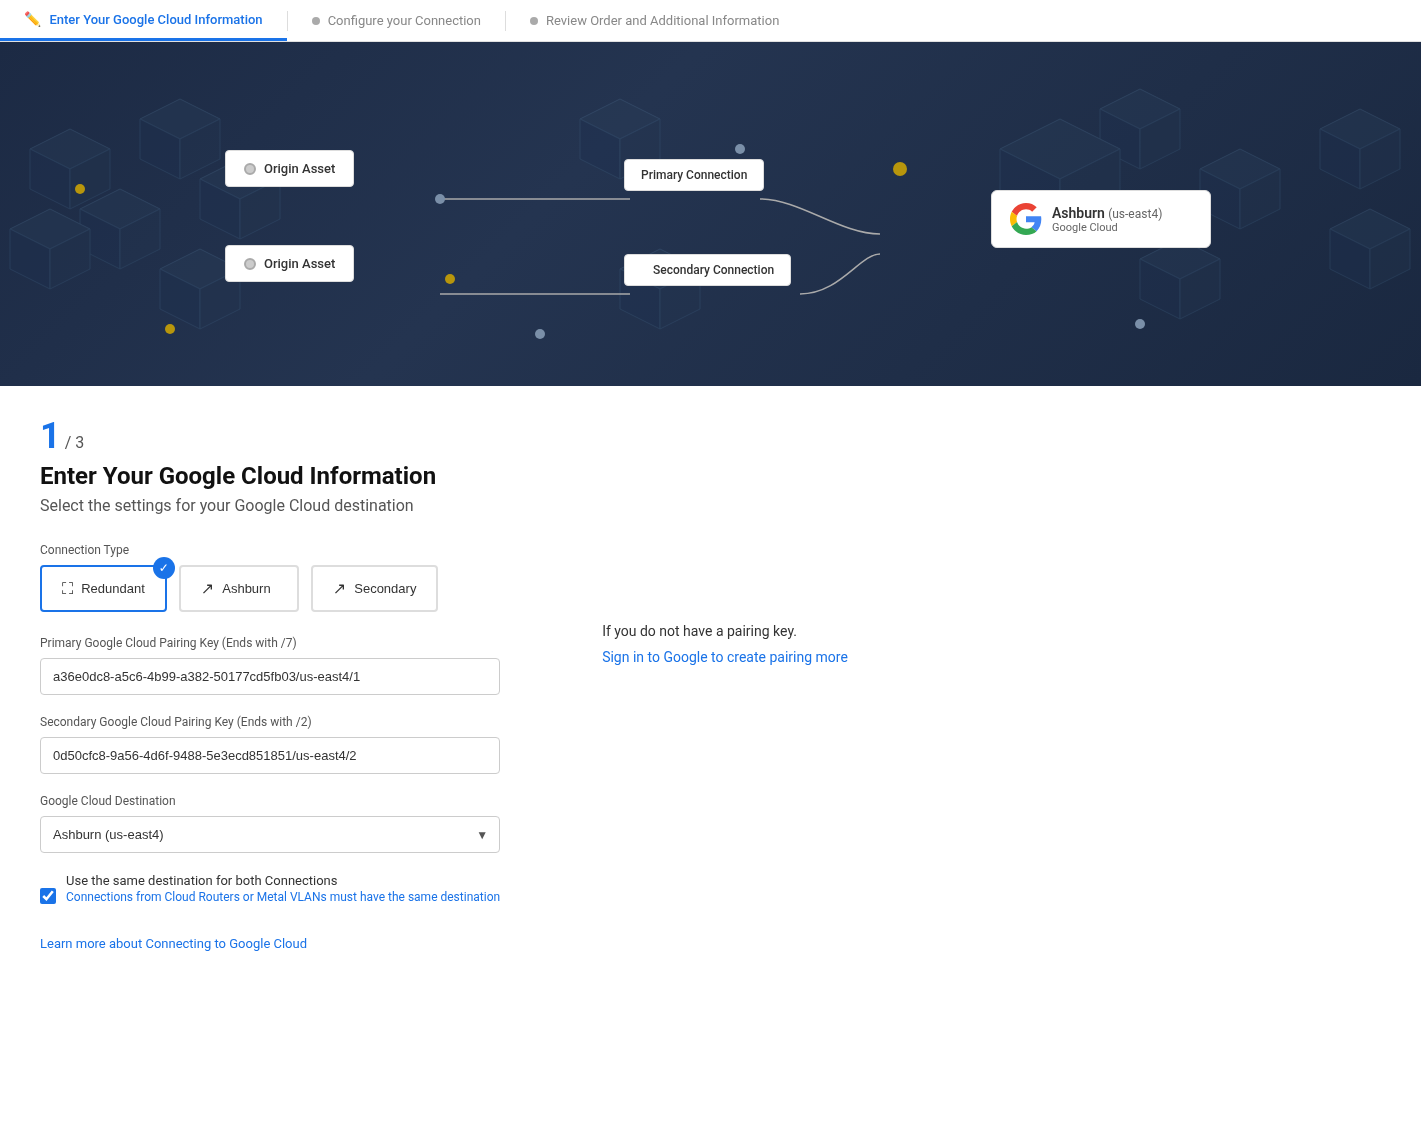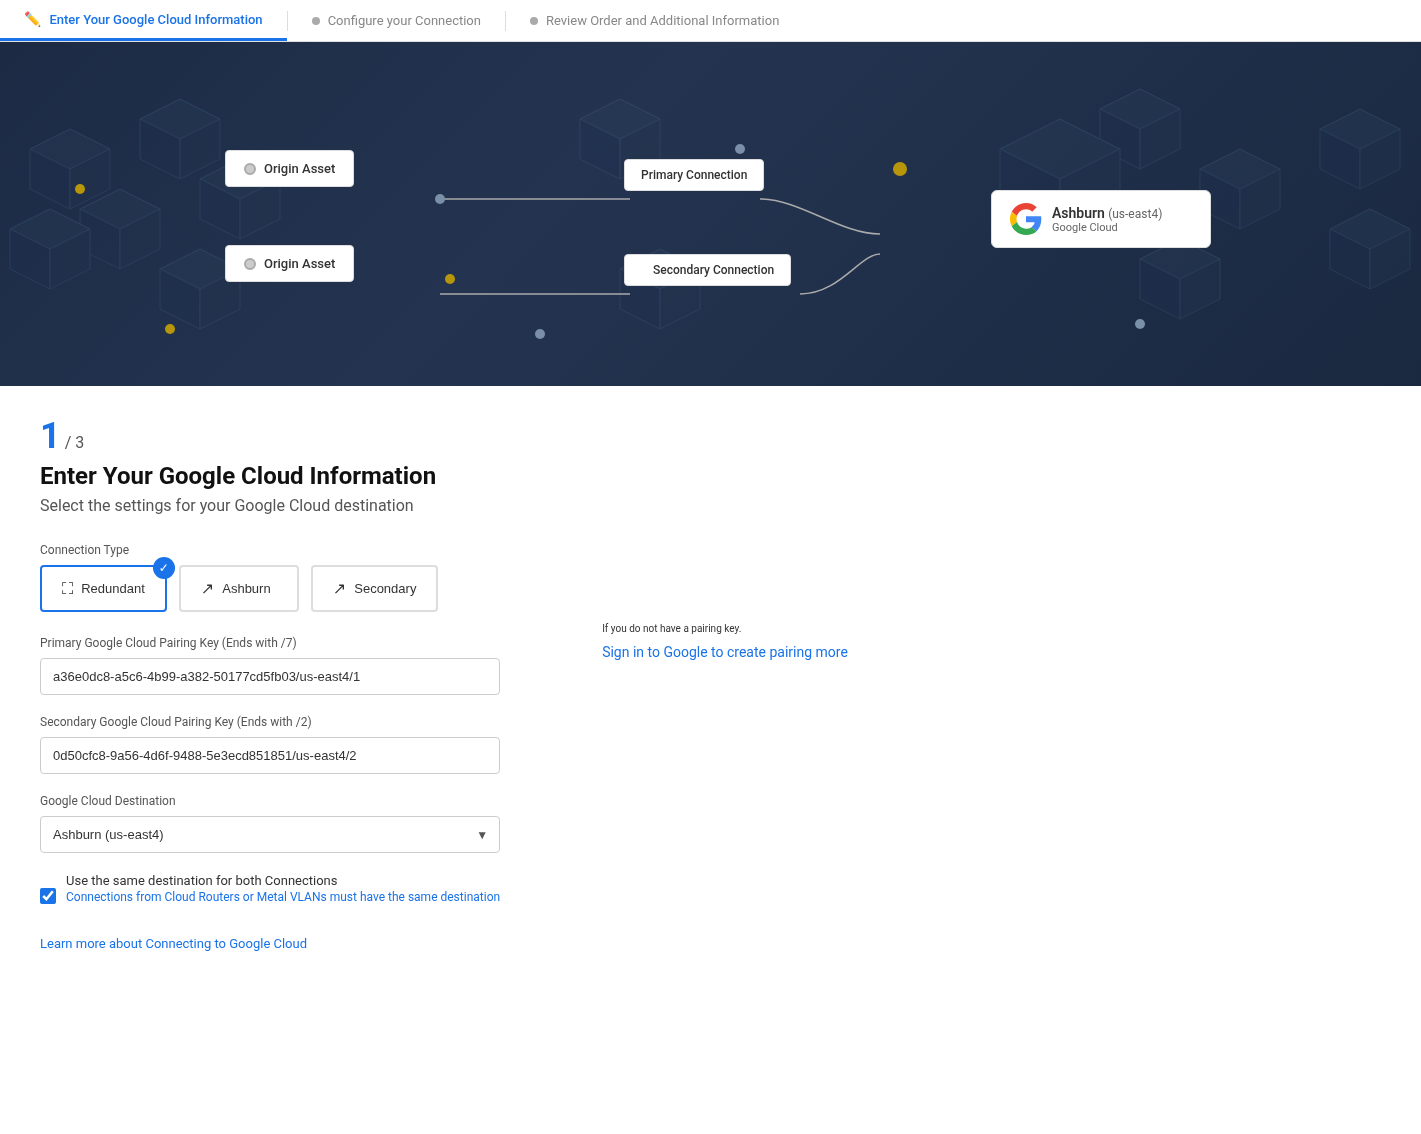--- a/index.html
+++ b/index.html
@@ -261,21 +261,21 @@
 
     
     .two-col {
       display: flex;
       gap: 102px;
     }
     .right-panel {
       padding-top: 80px;
     }
     .pairing-hint {
-      font-size: 10px;
+      font-size: 14px;
       color: #333;
       margin-bottom: 10px;
     }
     .link {
       color: #1a73e8;
       text-decoration: none;
       font-size: 14px;
       cursor: pointer;
     }
     .link-small {

